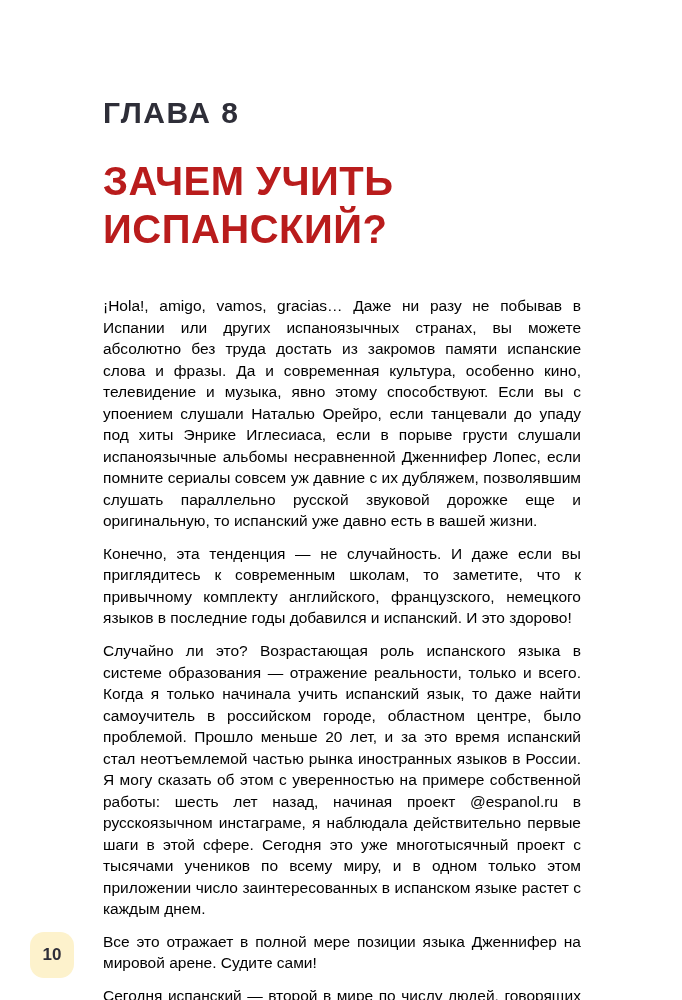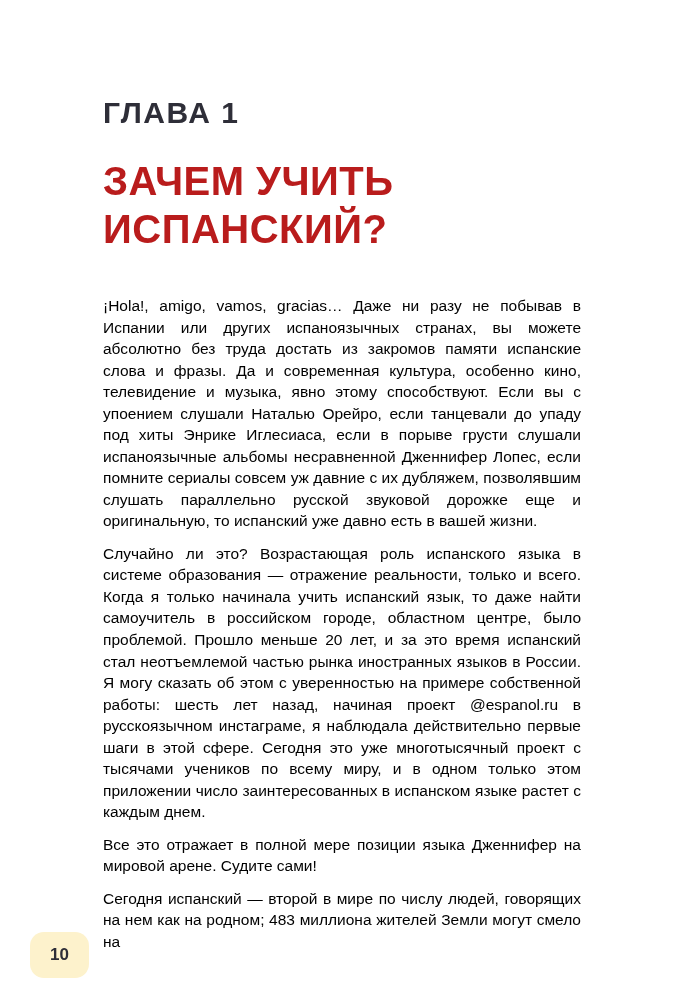--- a/index.html
+++ b/index.html
@@ -41,46 +41,47 @@
       color: #000000;
       text-align: justify;
       hyphens: auto;
       -webkit-hyphens: auto;
       margin: 0 0 11px 0;
     }
     .page-number-badge {
       position: absolute;
       left: 30px;
       top: 932px;
-      width: 59px;
+      width: 44px;
       height: 46px;
       background: #fdf2cc;
       border-radius: 14px;
       display: flex;
       align-items: center;
       justify-content: center;
     }
     .page-number-badge span {
       font-size: 17px;
       font-weight: 700;
       color: #2e2e38;
     }
   </style>
 </head>
 <body>
 
 <div>
   <div class="page-content">
-    <h2 class="chapter-label">ГЛАВА 1</h2>
+    <h2 class="chapter-label">ГЛАВА 8</h2>
     <h1 class="chapter-title">
       <span class="title-line">ЗАЧЕМ УЧИТЬ</span>
       <span class="title-line">ИСПАНСКИЙ?</span>
     </h1>
     <div class="body-text">
       <p>¡Hola!, amigo, vamos, gracias… Даже ни разу не побывав в Испании или других испаноязычных странах, вы можете абсолютно без труда достать из закромов памяти испанские слова и фразы. Да и современная культура, особенно кино, телевидение и музыка, явно этому способствуют. Если вы с упоением слушали Наталью Орейро, если танцевали до упаду под хиты Энрике Иглесиаса, если в порыве грусти слушали испаноязычные альбомы несравненной Дженнифер Лопес, если помните сериалы совсем уж давние с их дубляжем, позволявшим слушать параллельно русской звуковой дорожке еще и оригинальную, то испанский уже давно есть в вашей жизни.</p>
+      <p>Конечно, эта тенденция — не случайность. И даже если вы приглядитесь к современным школам, то заметите, что к привычному комплекту английского, французского, немецкого языков в последние годы добавился и испанский. И это здорово!</p>
       <p>Случайно ли это? Возрастающая роль испанского языка в системе образования — отражение реальности, только и всего. Когда я только начинала учить испанский язык, то даже найти самоучитель в российском городе, областном центре, было проблемой. Прошло меньше 20 лет, и за это время испанский стал неотъемлемой частью рынка иностранных языков в России. Я могу сказать об этом с уверенностью на примере собственной работы: шесть лет назад, начиная проект @espanol.ru в русскоязычном инстаграме, я наблюдала действительно первые шаги в этой сфере. Сегодня это уже многотысячный проект с тысячами учеников по всему миру, и в одном только этом приложении число заинтересованных в испанском языке растет с каждым днем.</p>
       <p>Все это отражает в полной мере позиции языка Дженнифер на мировой арене. Судите сами!</p>
       <p>Сегодня испанский — второй в мире по числу людей, говорящих на нем как на родном; 483 миллиона жителей Земли могут смело на</p>
     </div>
   </div>
 
   <div class="page-number-badge">
     <span>10</span>
   </div>
 </div>

